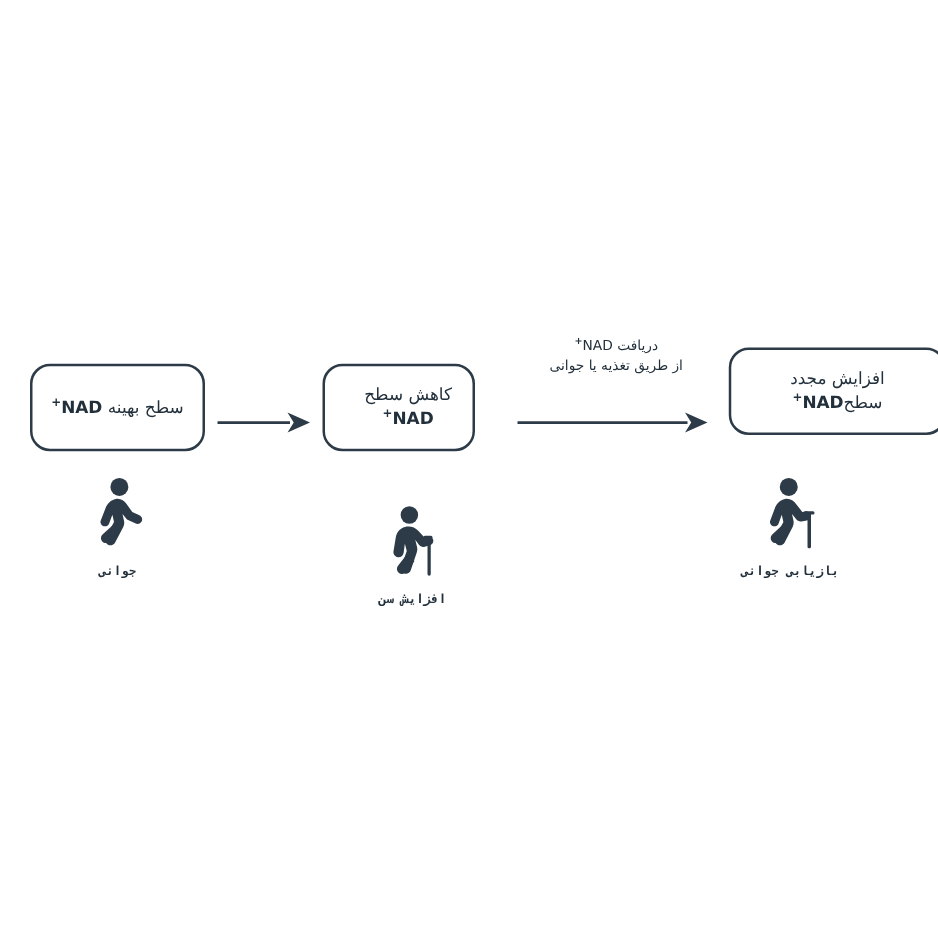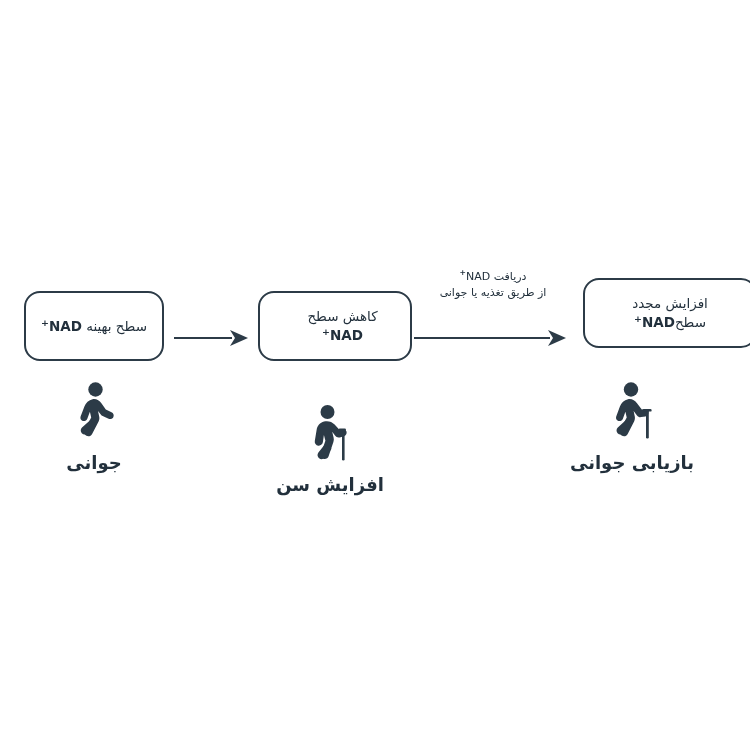--- a/index.html
+++ b/index.html
@@ -41,21 +41,21 @@
     white-space: nowrap;
     line-height: 1.38;
     font-size: 13.5px;
     letter-spacing: 0;
   }
   .proc-line.sci {
     font-weight: 700;
   }
 
   #box-youth   { left: 24px;  top: 291px; width: 140px; height: 70px; }
-  #box-aging   { left: 258px; top: 291px; width: 154px; height: 70px; padding-left: 15px; }
+  #box-aging   { left: 258px; top: 291px; width: 122px; height: 70px; padding-left: 15px; }
   #box-restore { left: 583px; top: 278px; width: 174px; height: 70px; }
 
   
   .sup {
     font-size: 0.70em;
     vertical-align: super;
     line-height: 0;
     font-weight: 700;
   }
 
@@ -92,25 +92,26 @@
     align-items: center;
   }
   .figure-icon {
     width: 52px;
     height: 62px;
     display: block;
   }
   .figure-icon svg { display: block; }
   .figure-caption {
     margin-top: 9px;
-    font-size: 18px;
+    font-size: 10px;
     font-weight: 700;
     color: #22303c;
     white-space: nowrap;
     text-align: center;
+    font-family: Liberation Mono, monospace;
   }
 
   #fig-youth   { left: 24px;  top: 381px; }
   #fig-aging   { left: 260px; top: 403px; }
   #fig-restore { left: 562px; top: 381px; }
 </style>
 </head>
 <body>
 
 <div id="canvas">

